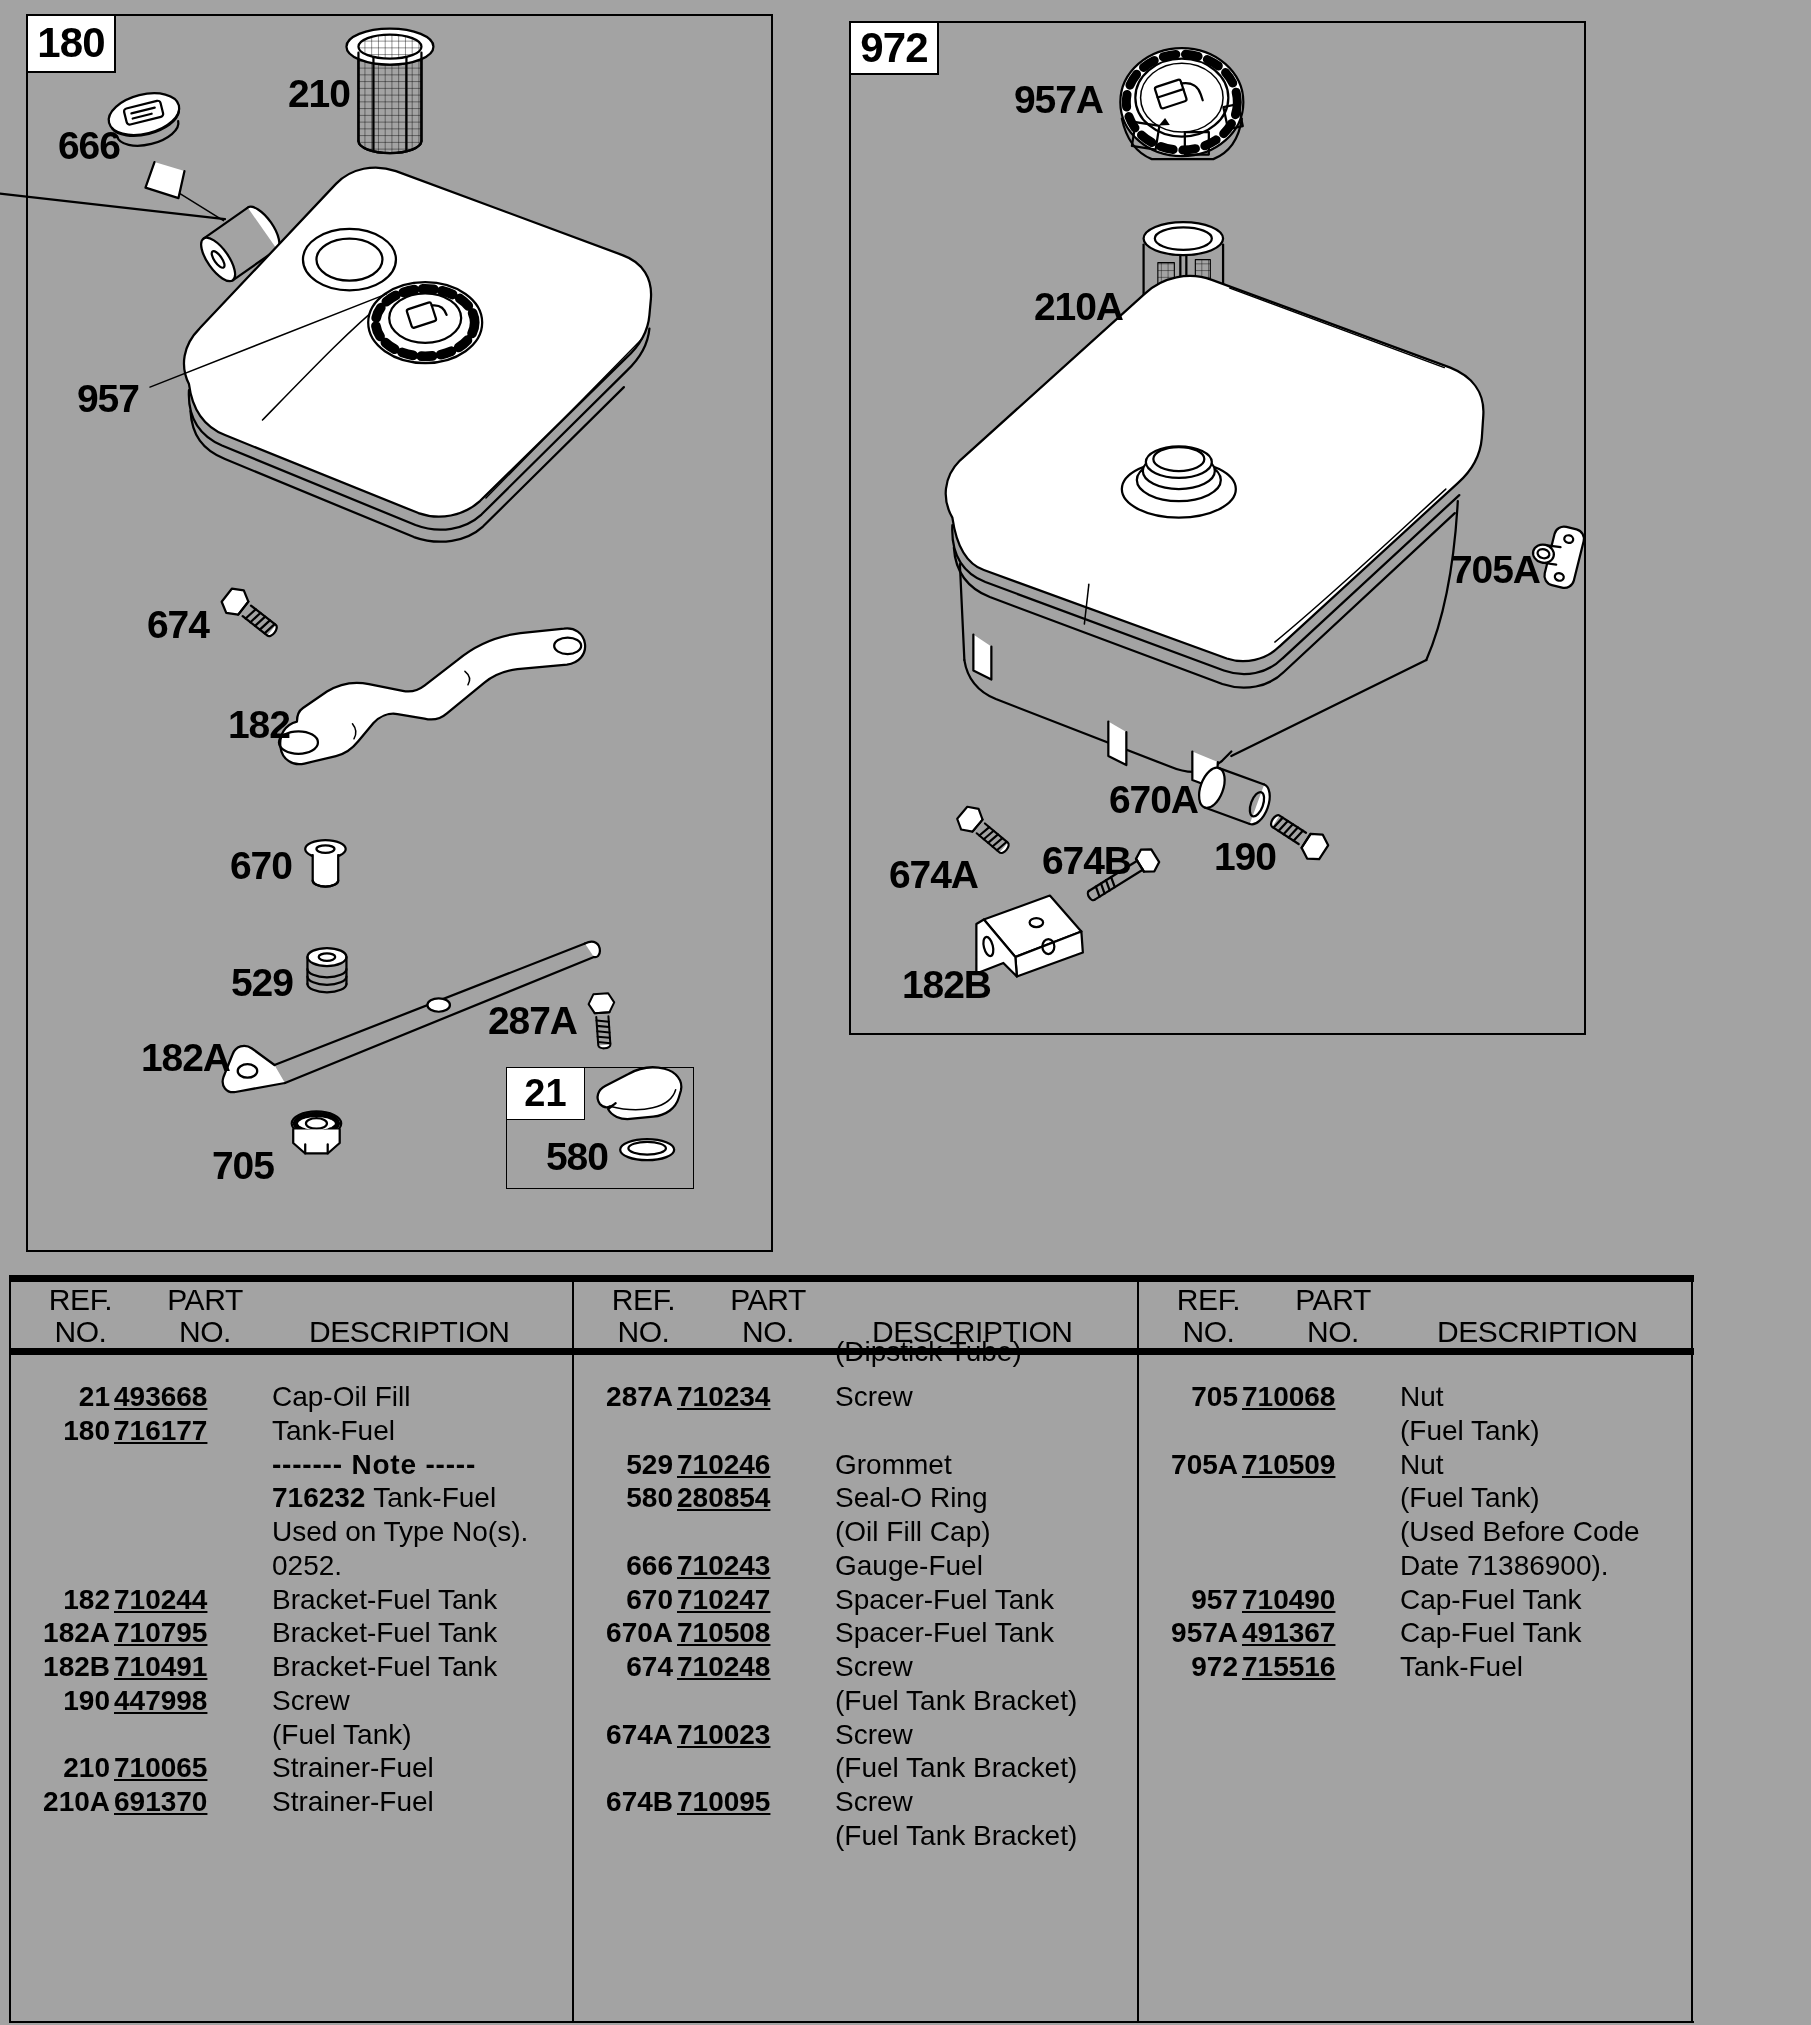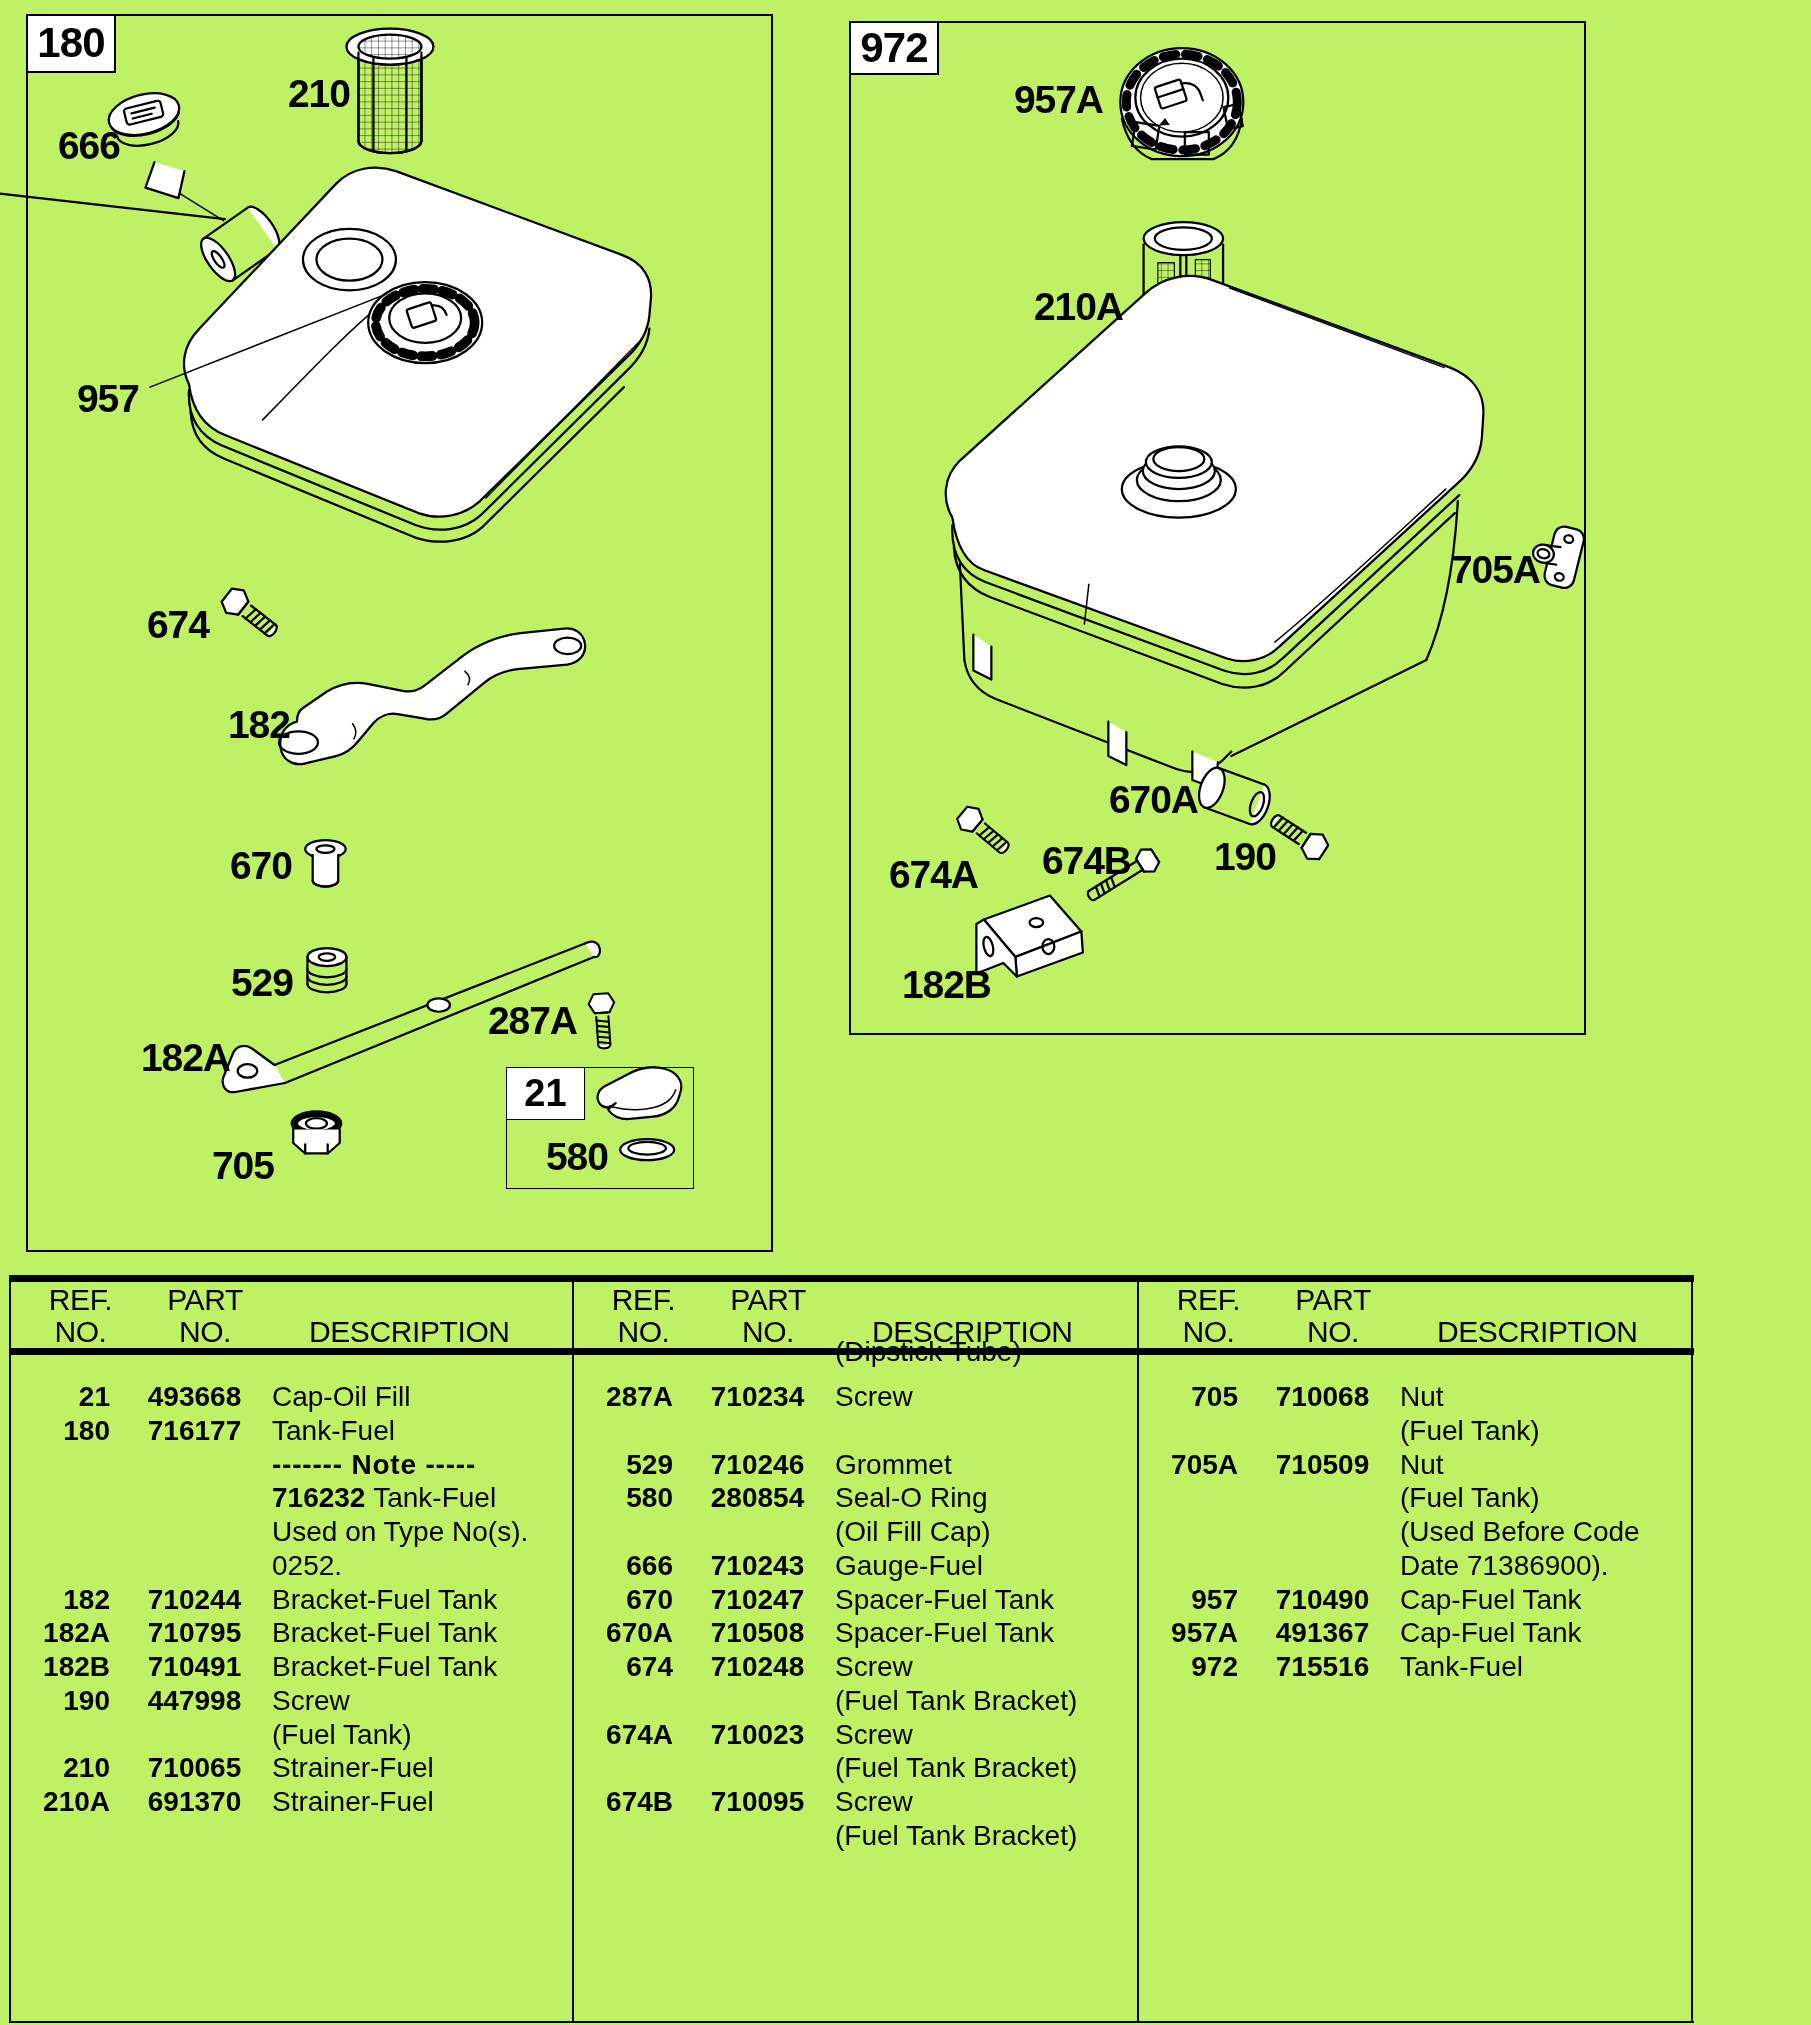--- a/index.html
+++ b/index.html
@@ -1,34 +1,34 @@
 <!DOCTYPE html>
 <html style="font-size:12px"><head>
 <meta charset="utf-8">
 <style>
   html,body{margin:0;padding:0;background:#fff;}
-  .canvas{position:relative;width:1811px;height:2025px;background:#bef264;
+  .canvas{position:relative;width:1811px;height:2025px;background:#a3a3a3;
           font-family:"Liberation Sans",sans-serif;color:#000;overflow:hidden;}
   svg.art{position:absolute;left:0;top:0;pointer-events:none;}
   .dbox{position:absolute;border:2.3px solid #000;box-sizing:border-box;background:transparent;}
   .inset{border-width:1.9px;}
   .box-tag{position:absolute;display:flex;align-items:center;justify-content:center;
            font-weight:bold;box-sizing:border-box;background:#fff;
            border:2.3px solid #000;}
   .tag-lg{font-size:42px;letter-spacing:-0.8px;}
   .tag-sm{font-size:38px;}
   .plabel{position:absolute;font-weight:bold;font-size:39px;line-height:1;letter-spacing:-1.1px;white-space:nowrap;}
   
   .hline,.vline{position:absolute;background:#000;}
   .thead-span{position:absolute;font-size:30px;letter-spacing:-0.4px;white-space:nowrap;}
   .th-c{text-align:center;}
   .trow{position:absolute;width:563px;height:34px;font-size:28px;line-height:34px;white-space:nowrap;}
   .cell{position:absolute;top:0;}
   .cell.ref{left:0;width:101px;text-align:right;font-weight:bold;}
-  .cell.part{left:114px;width:143px;text-align:center;font-weight:bold;}
+  .cell.part{left:105px;width:143px;text-align:left;font-weight:bold;text-decoration:underline;}
   .cell.desc{left:263px;font-weight:normal;}
   .cell.desc.b{font-weight:bold;letter-spacing:0.8px;}
   .cell.desc b{font-weight:bold;text-align:right;}
 </style>
 </head>
 <body>
 
 <div class="canvas">
 
   <div class="dbox" style="left:26px;top:13.5px;width:747px;height:1238px;"></div>

